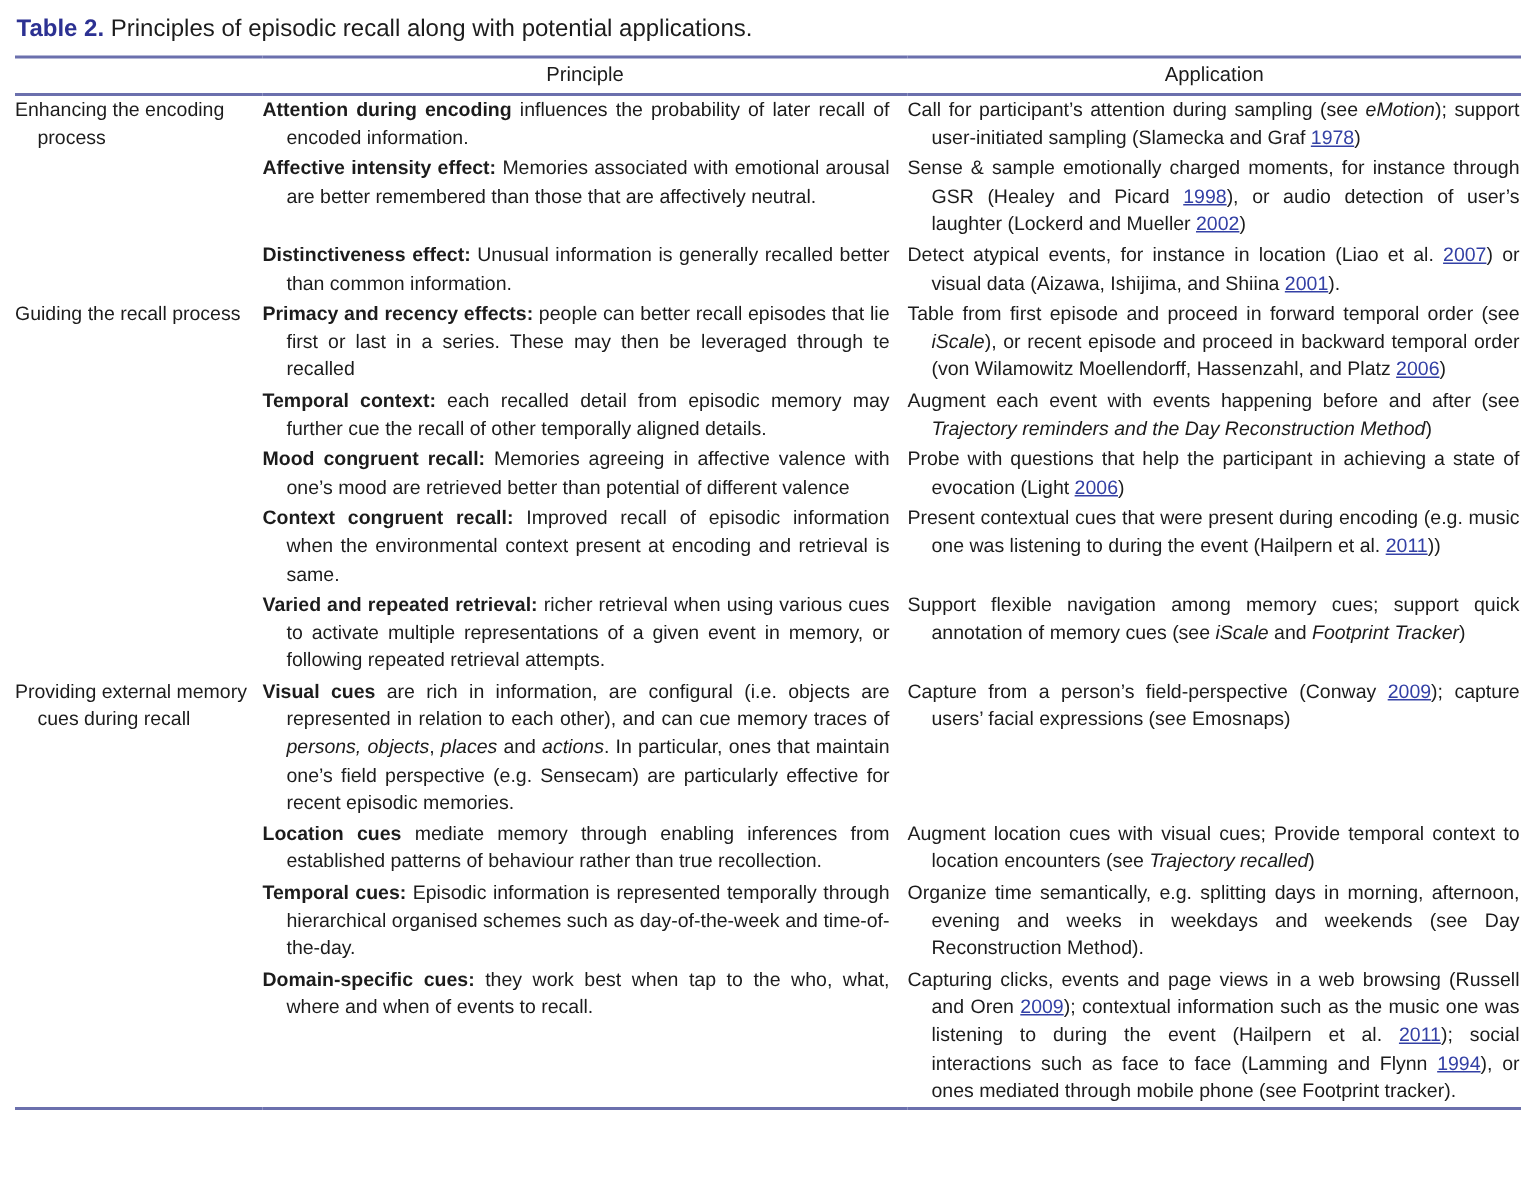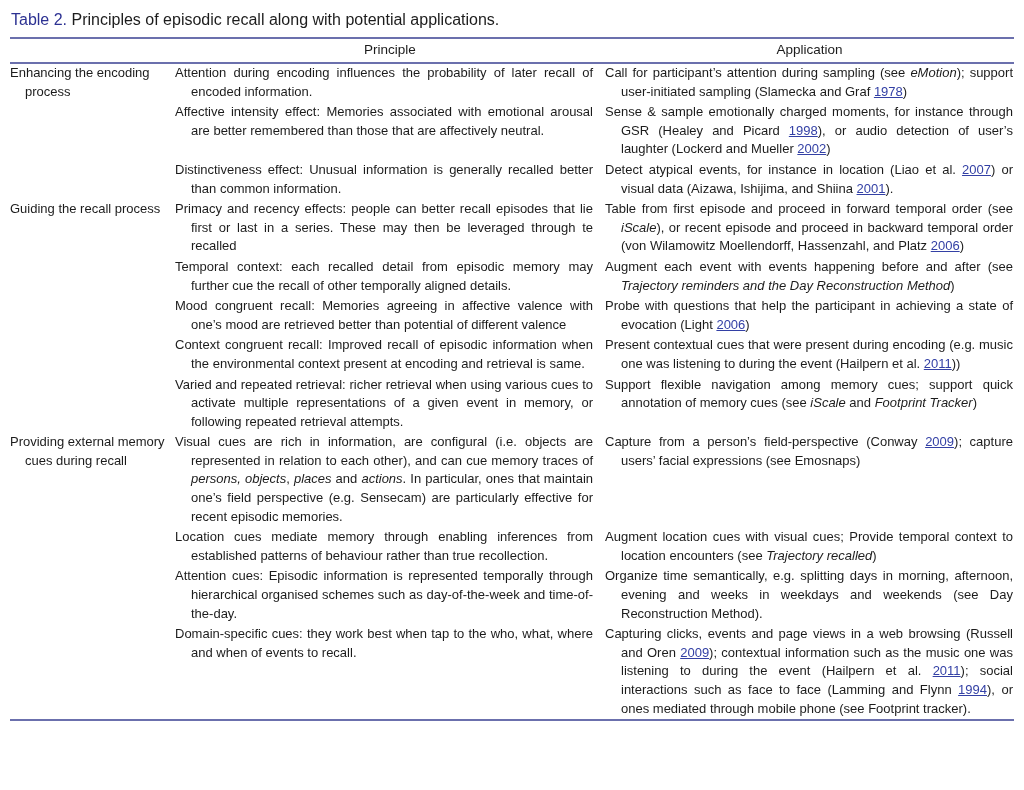--- a/index.html
+++ b/index.html
@@ -14,21 +14,21 @@
     font-family:"Liberation Sans",sans-serif;
     color:var(--text);
     overflow:hidden;
   }
   .page{padding:8px 10px 0 10px;}
   .caption{
     font-size:16px;
     line-height:20px;
     margin:2px 0 7px 1px;
   }
-  .caption-label{color:var(--accent);font-weight:normal;text-align:center;}
+  .caption-label{color:var(--accent);font-weight:bold;text-align:center;}
   table.tbl{
     width:1004px;
     border-collapse:collapse;
     table-layout:fixed;
     border-top:2px solid var(--rule);
     border-bottom:2px solid var(--rule);
   }
   thead th{
     font-weight:normal;
     font-size:13.5px;
@@ -50,21 +50,21 @@
   }
   td.principle-cell{
     padding-left:16px;text-indent:-16px;
     padding-right:12px;
     text-align:justify;
   }
   td.application-cell{
     padding-left:16px;text-indent:-16px;
     text-align:justify;
   }
-  .s-b{font-weight:normal;}
+  .s-b{font-weight:bold;}
   .s-i{font-style:italic;}
   .s-link{color:var(--link);cursor:pointer;text-decoration:underline;}
 </style>
 </head>
 <body>
 
 <div class="page">
   <div class="caption">
     <span class="caption-label">Table 2.</span><span> Principles of episodic recall along with potential applications.</span>
   </div>
@@ -119,21 +119,21 @@
         <tr>
           <td class="group-cell" rowspan="4">Providing external memory cues during recall</td>
           <td class="principle-cell"><span class="s-b">Visual cues</span><span> are rich in information, are configural (i.e. objects are represented in relation to each other), and can cue memory traces of </span><span class="s-i">persons, objects</span><span>, </span><span class="s-i">places</span><span> and </span><span class="s-i">actions</span><span>. In particular, ones that maintain one’s field perspective (e.g. Sensecam) are particularly effective for recent episodic memories.</span></td>
           <td class="application-cell"><span>Capture from a person’s field-perspective (Conway </span><span class="s-link">2009</span><span>); capture users’ facial expressions (see Emosnaps)</span></td>
         </tr>
         <tr>
           <td class="principle-cell"><span class="s-b">Location cues</span><span> mediate memory through enabling inferences from established patterns of behaviour rather than true recollection.</span></td>
           <td class="application-cell"><span>Augment location cues with visual cues; Provide temporal context to location encounters (see </span><span class="s-i">Trajectory recalled</span><span>)</span></td>
         </tr>
         <tr>
-          <td class="principle-cell"><span class="s-b">Attention cues:</span><span> Episodic information is represented temporally through hierarchical organised schemes such as day-of-the-week and time-of-the-day.</span></td>
+          <td class="principle-cell"><span class="s-b">Temporal cues:</span><span> Episodic information is represented temporally through hierarchical organised schemes such as day-of-the-week and time-of-the-day.</span></td>
           <td class="application-cell"><span>Organize time semantically, e.g. splitting days in morning, afternoon, evening and weeks in weekdays and weekends (see Day Reconstruction Method).</span></td>
         </tr>
         <tr>
           <td class="principle-cell"><span class="s-b">Domain-specific cues:</span><span> they work best when tap to the who, what, where and when of events to recall.</span></td>
           <td class="application-cell"><span>Capturing clicks, events and page views in a web browsing (Russell and Oren </span><span class="s-link">2009</span><span>); contextual information such as the music one was listening to during the event (Hailpern et al. </span><span class="s-link">2011</span><span>); social interactions such as face to face (Lamming and Flynn </span><span class="s-link">1994</span><span>), or ones mediated through mobile phone (see Footprint tracker).</span></td>
         </tr>
       </tbody>
   </table>
 </div>
 

